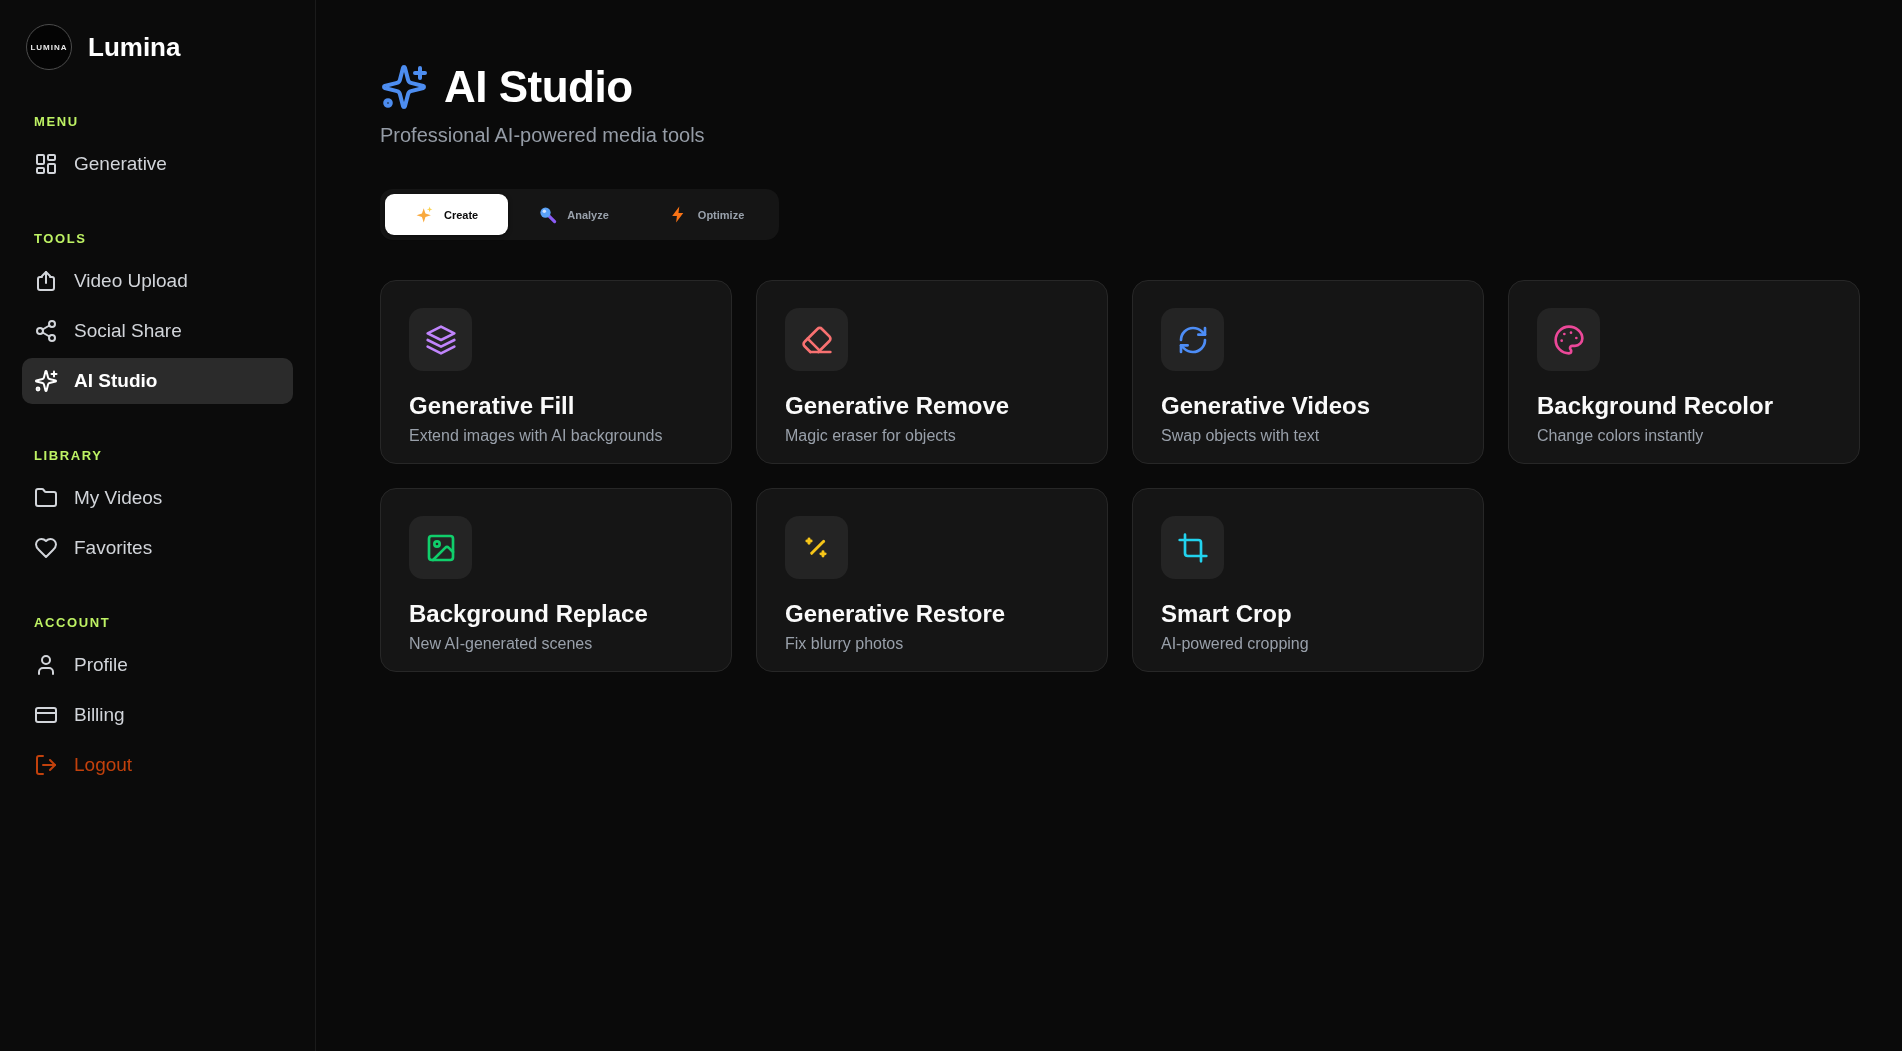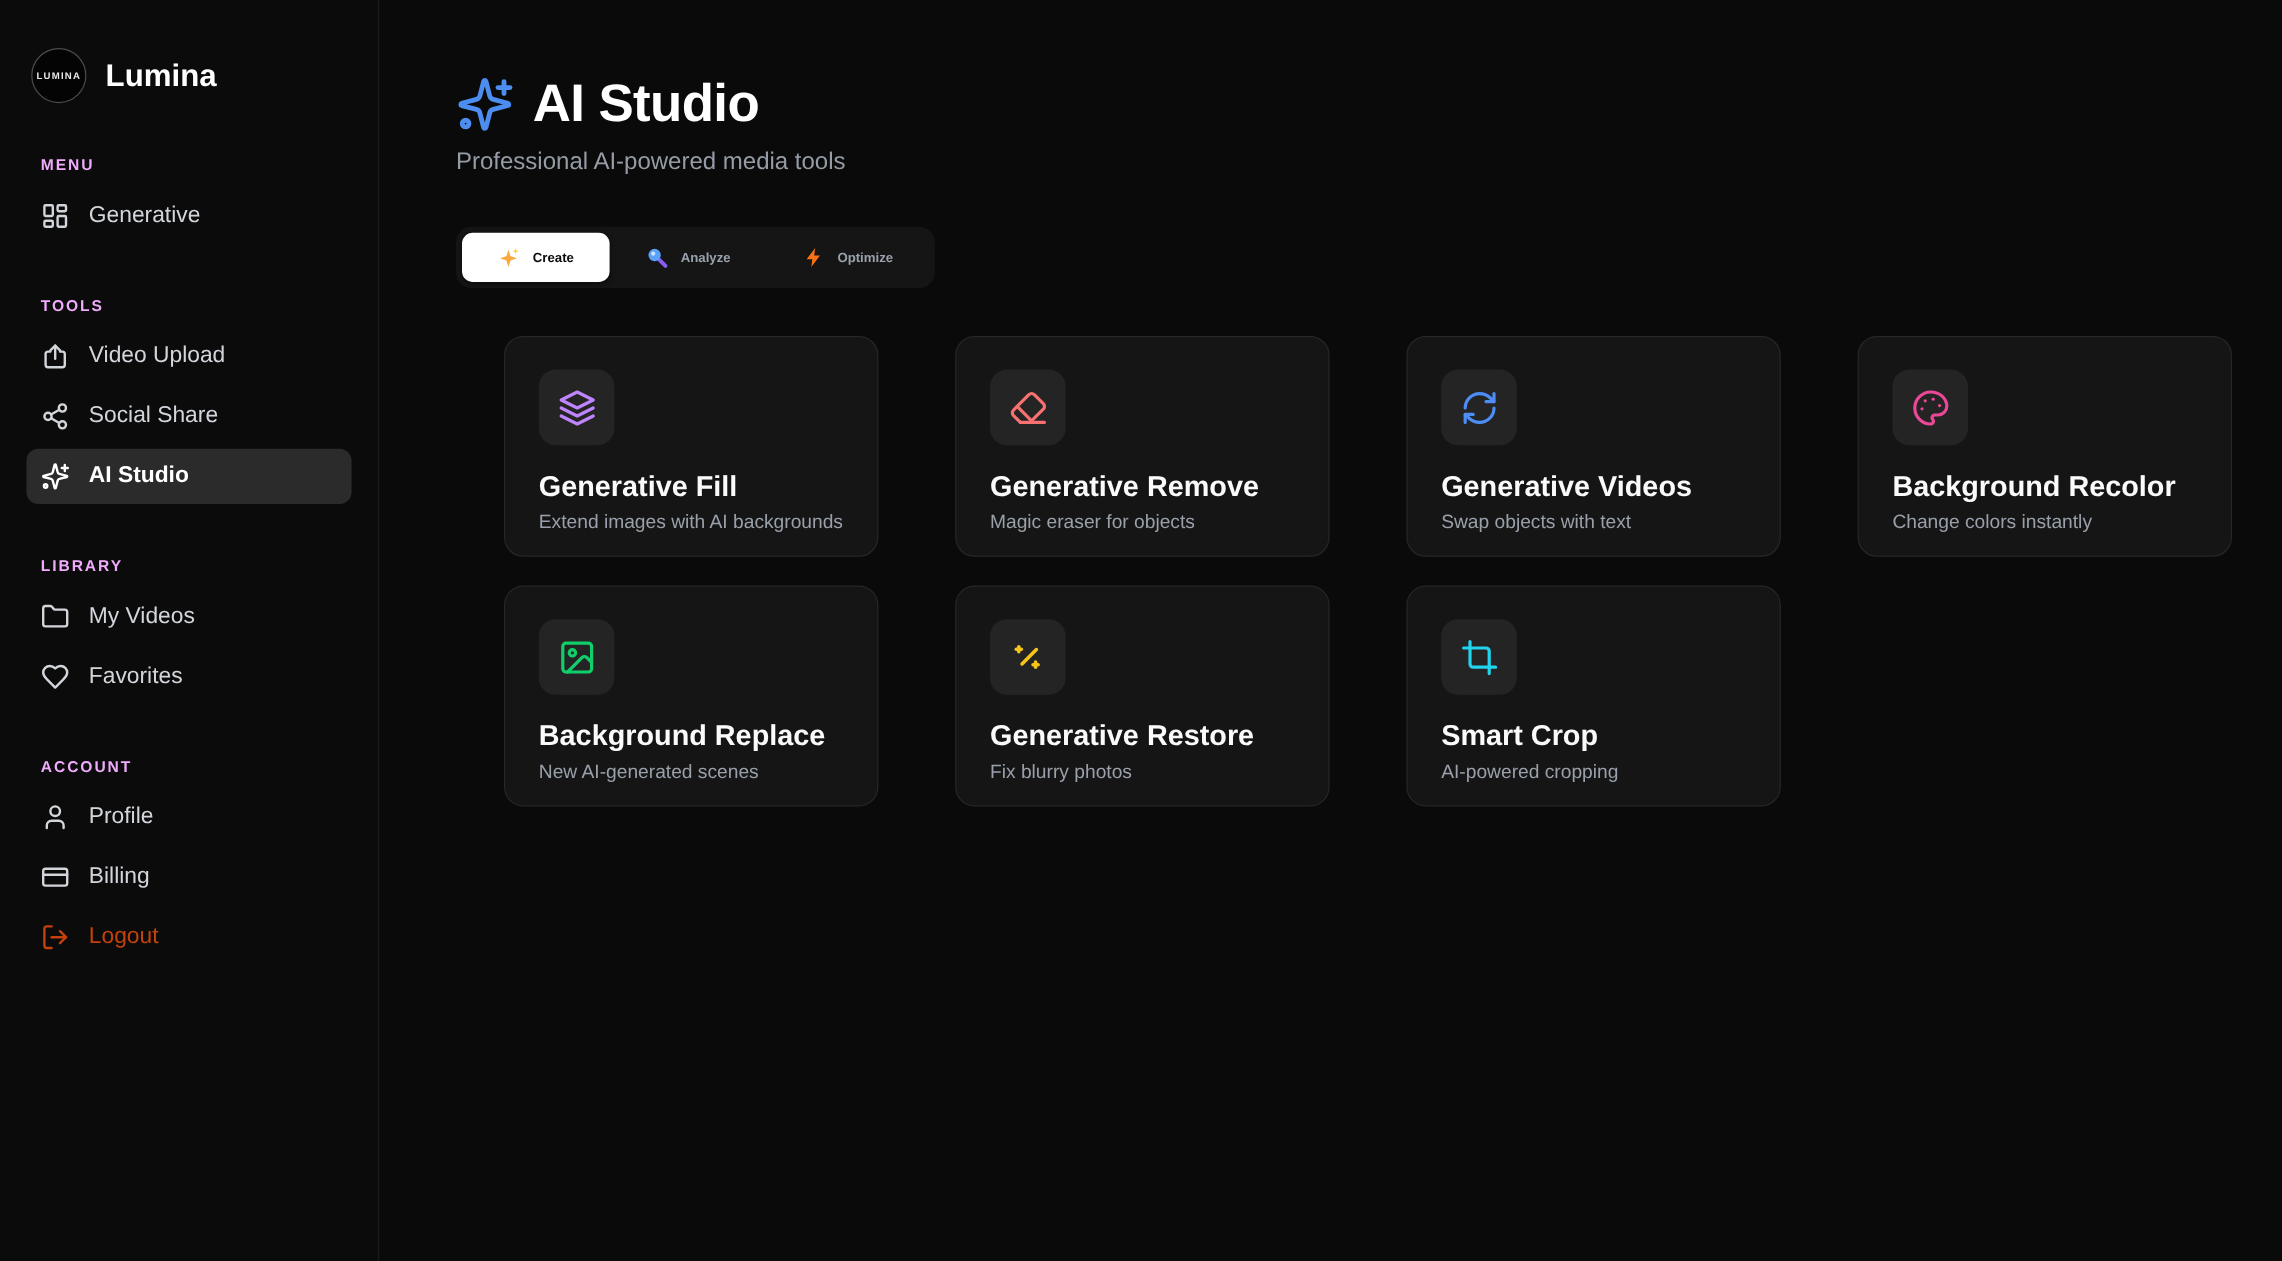--- a/index.html
+++ b/index.html
@@ -8,35 +8,35 @@
     background:#0a0a0a; color:#fff;
     font-family:"Liberation Sans","DejaVu Sans",sans-serif;
     display:flex;
   }
   svg { display:block; }
 
   
   .sidebar {
     width:316px; min-width:316px; height:100%;
     background:#0b0b0b; border-right:1px solid #1b1b1b;
-    padding:40px 22px;
+    padding:24px 22px;
   }
   .logo-row { display:flex; align-items:center; gap:16px; padding-left:4px; }
   .logo-circle {
     width:46px; height:46px; border-radius:50%;
     border:1px solid #4c4c4c; background:#040404;
     display:flex; align-items:center; justify-content:center;
   }
   .logo-circle span { font-size:8px; font-weight:700; letter-spacing:1px; color:#e8e8e8; }
   .app-name { font-size:26px; font-weight:700; color:#fff; }
 
   .nav-section { margin-top:44px; }
   .section-label {
     font-size:13px; font-weight:700; letter-spacing:1.6px;
-    color:#f0abfc; padding-left:12px; margin-bottom:12px;
+    color:#bef264; padding-left:12px; margin-bottom:12px;
   }
   .nav-item {
     display:flex; align-items:center; gap:16px;
     padding:11px 12px; margin-bottom:4px;
     border-radius:10px; cursor:pointer;
     color:#d2d5da; font-size:19px; font-weight:500;
   }
   .nav-item svg { width:24px; height:24px; flex:none; }
   .nav-item.active { background:#2b2b2b; color:#ffffff; font-weight:700; }
   .nav-item.danger { color:#c2410c; }
@@ -59,21 +59,21 @@
   }
   .tab svg { width:19px; height:19px; }
   .tab.active { background:#ffffff; color:#0a0a0a; box-shadow:0 1px 4px rgba(0,0,0,.5); }
 
   .tool-grid {
     margin-top:40px;
     display:grid; grid-template-columns:repeat(4,352px); gap:24px;
   }
   .tool-card {
     background:#151515; border:1px solid #272727; border-radius:16px;
-    padding:27px 28px; cursor:pointer; height:184px;margin-left:40px;
+    padding:27px 28px; cursor:pointer; height:184px;
   }
   .icon-tile {
     width:63px; height:63px; border-radius:14px; background:#242424;
     display:flex; align-items:center; justify-content:center;
   }
   .icon-tile svg { width:32px; height:32px; }
   .tool-title { margin-top:21px; font-size:24px; font-weight:700; color:#fafafa; }
   .tool-desc { margin-top:7px; font-size:16px; color:#99a0aa; }
 </style>
 </head>

